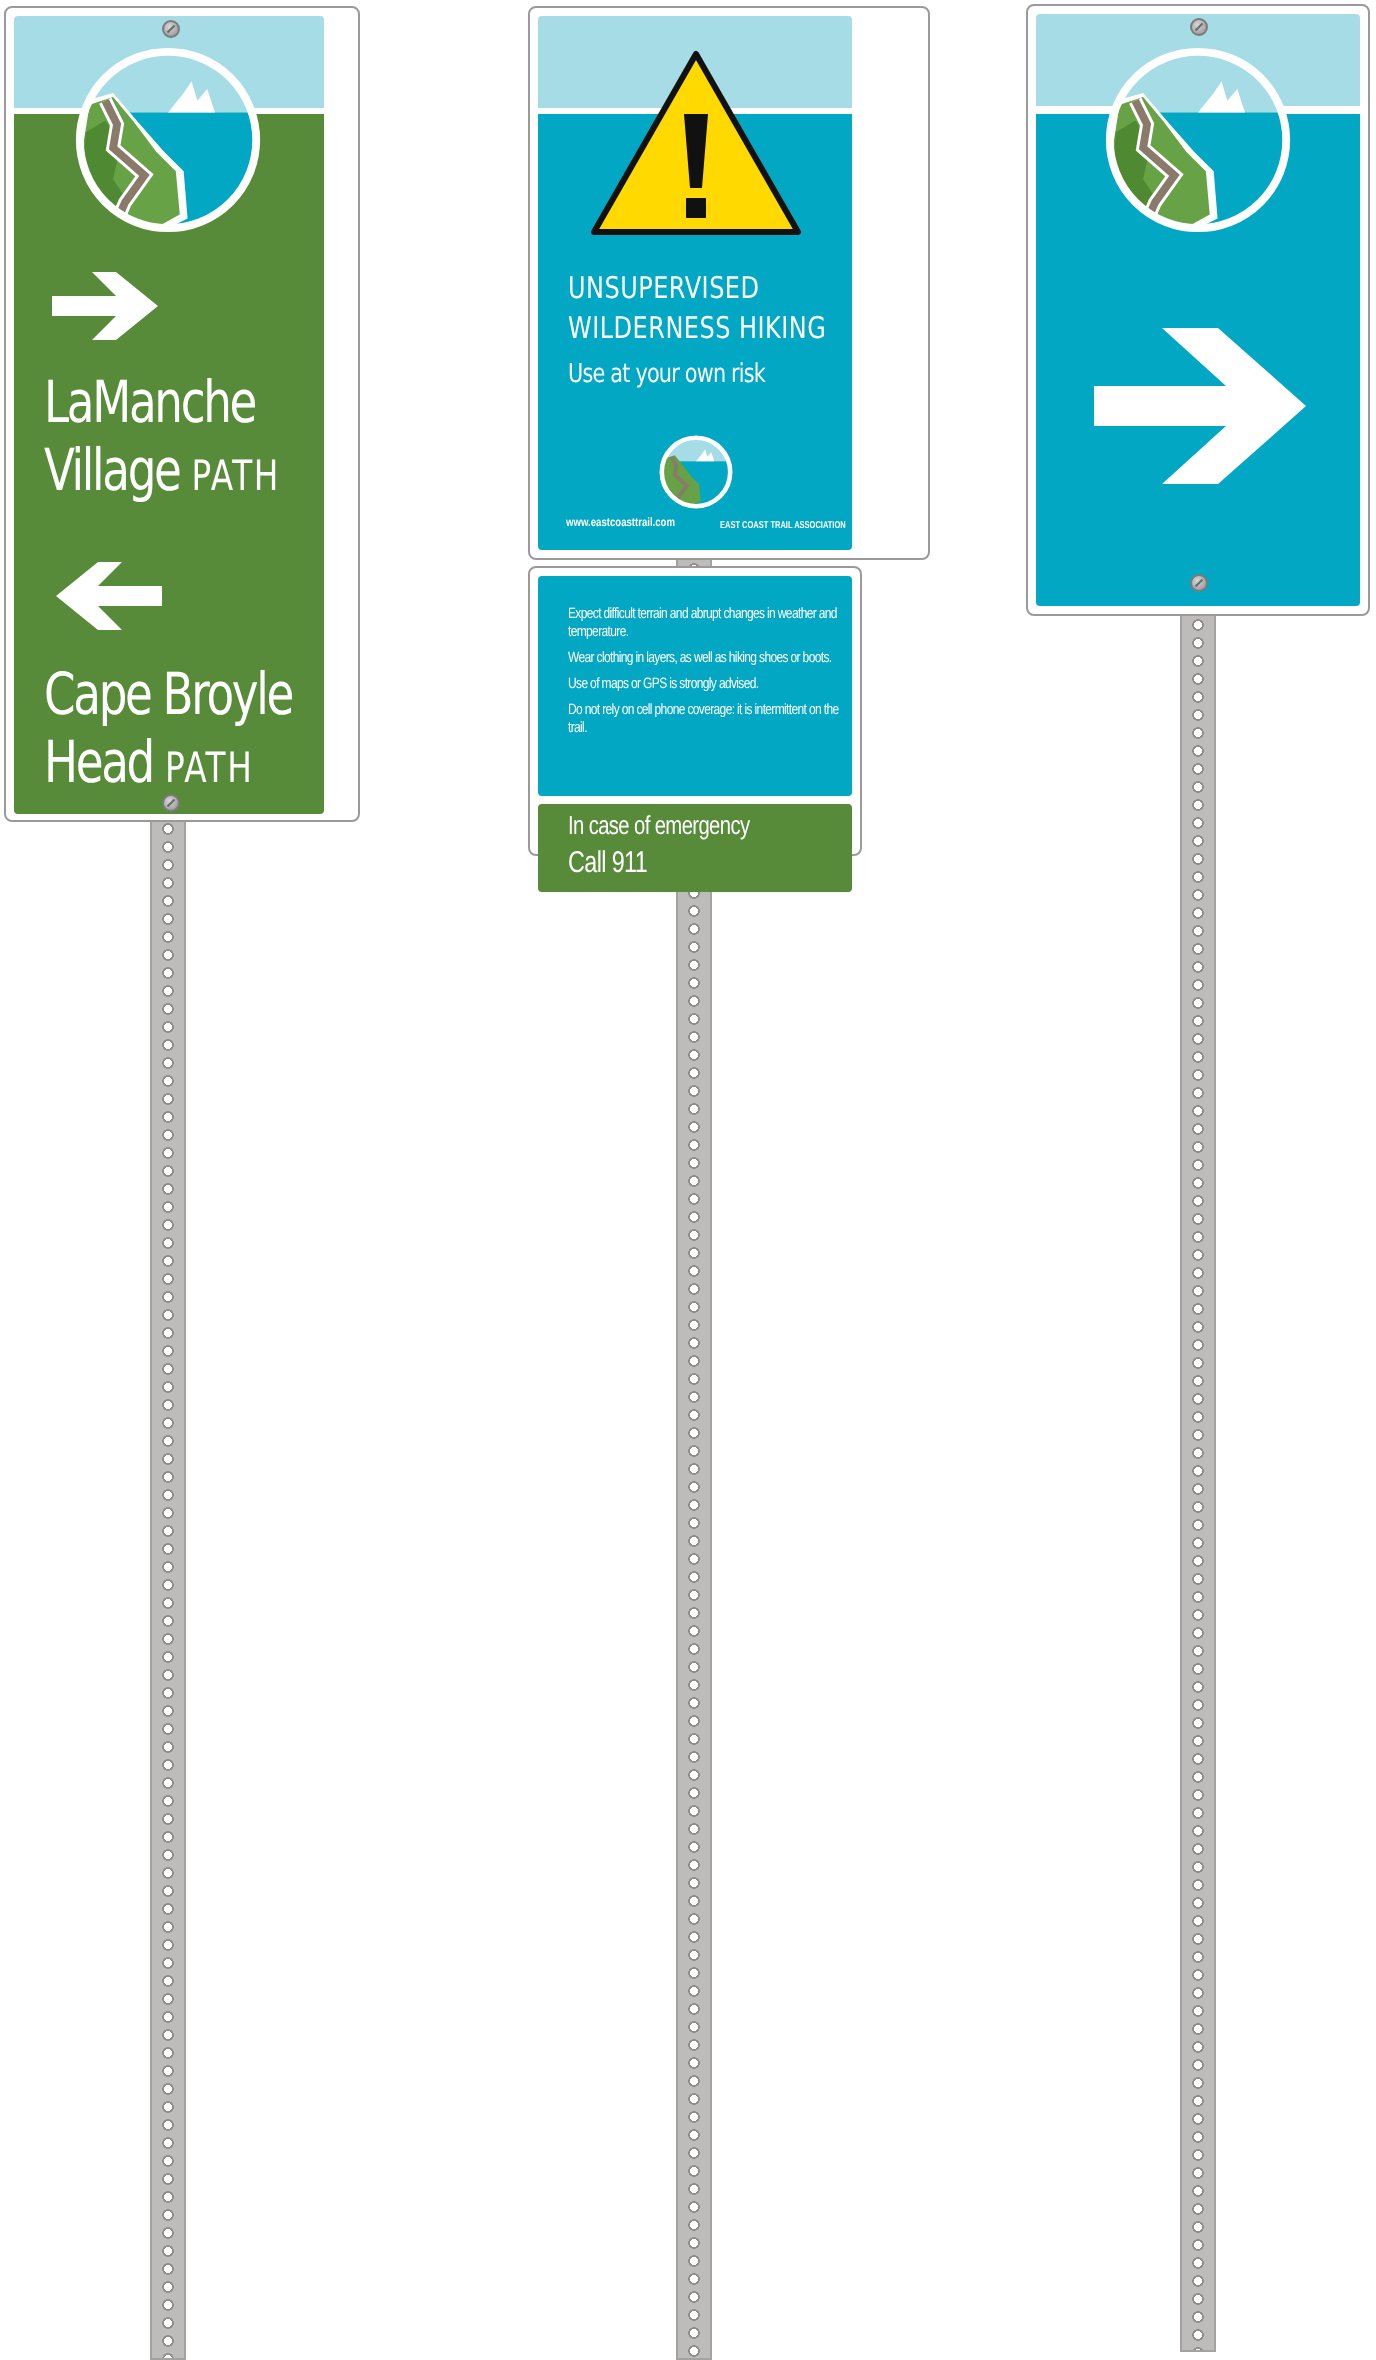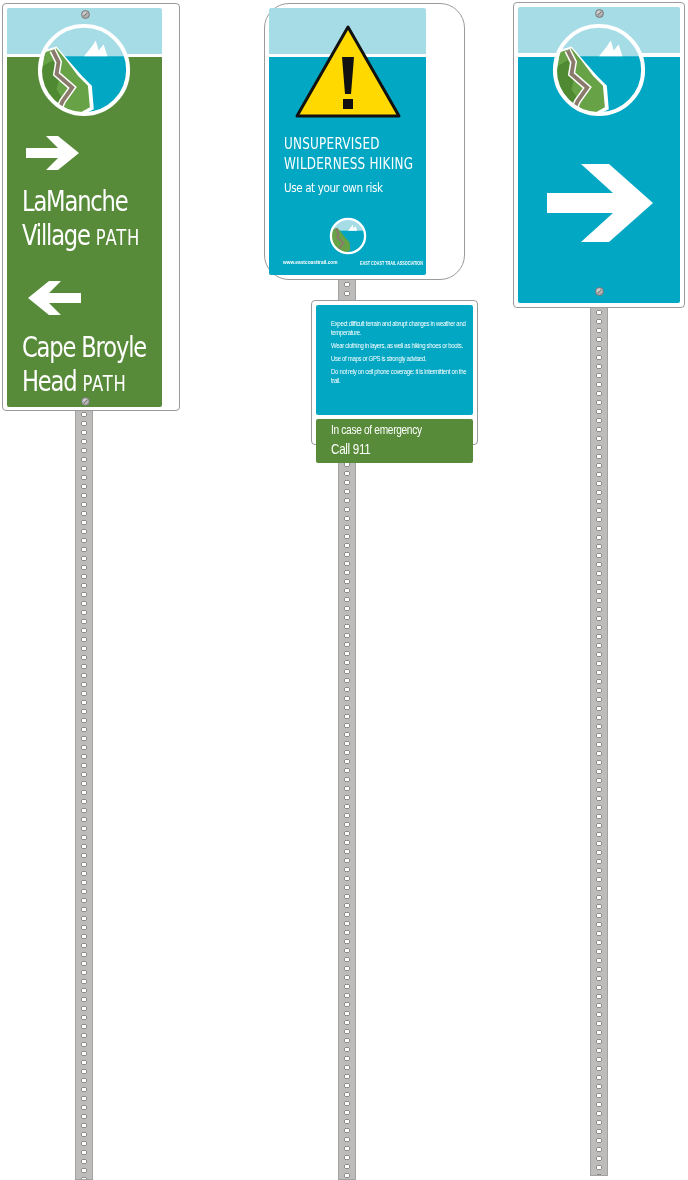--- a/index.html
+++ b/index.html
@@ -81,21 +81,21 @@
     <polygon points="55,13 23,13 35,1 23,1 2,18 23,35 35,35 23,23 55,23" fill="#ffffff"></polygon>
   </svg>
   <div class="txt place" style="left:19px; top:326px;">
     <div>Cape Broyle</div>
     <div><span>Head</span> <span class="small">PATH</span></div>
   </div>
 </div>
 
 <div class="post" style="left:338px; top:278px; height:902px;"></div>
 
-<div class="panel" style="left:264px; top:3px; width:201px; height:277px;border-radius:25px;">
+<div class="panel" style="left:264px; top:3px; width:201px; height:277px;">
   <div class="band-top" style="left:4px; top:4px; width:157px; height:46px;"></div>
   <div class="field teal" style="left:4px; top:53px; width:157px; height:218px;"></div>
 
   <svg style="position:absolute; left:29px; top:20px;" width="108" height="95" viewBox="0 0 108 95">
     <polygon points="54,3 105,92 3,92" fill="#ffd900" stroke="#111111" stroke-width="3" stroke-linejoin="round"></polygon>
     <polygon points="48,33 60,33 57,70 51,70" fill="#111111"></polygon>
     <rect x="49" y="75" width="10" height="10" fill="#111111"></rect>
   </svg>
 
   <div class="txt" style="left:19px; top:130px; font-family:'DejaVu Sans',sans-serif; font-size:15px; line-height:20px; letter-spacing:0.3px; transform:scaleX(0.8); transform-origin:left top;">
@@ -117,21 +117,21 @@
       <polygon points="10,32 22,28 32,40 44,56 54,66 56,88 38,98 12,92 4,70" fill="#67a246"></polygon>
       <polyline points="18,30 24,42 22,54 38,68 28,82 22,96" fill="none" stroke="#8a7a6b" stroke-width="5"></polyline>
     </g>
     <circle cx="50" cy="50" r="45" fill="none" stroke="#ffffff" stroke-width="6"></circle>
   </svg>
 
   <div class="txt" style="left:18px; top:255px; font-size:6px; font-weight:bold; transform:scaleX(0.8); transform-origin:left top;">www.eastcoasttrail.com</div>
   <div class="txt" style="left:95px; top:256px; font-size:5px; font-weight:bold; transform:scaleX(0.75); transform-origin:left top;">EAST COAST TRAIL ASSOCIATION</div>
 </div>
 
-<div class="panel" style="left:264px; top:300px; width:167px; height:145px;margin-left:47px;">
+<div class="panel" style="left:264px; top:283px; width:167px; height:145px;">
   <div class="field teal" style="left:4px; top:4px; width:157px; height:110px; border-radius:2px;"></div>
   <div class="txt" style="left:19px; top:18px; width:170px; white-space:normal; font-size:7.5px; line-height:9px; letter-spacing:-0.4px; transform:scaleX(0.8); transform-origin:left top;">
     <div style="margin-bottom:4px;">Expect difficult terrain and abrupt changes in weather and temperature.</div>
     <div style="margin-bottom:4px;">Wear clothing in layers, as well as hiking shoes or boots.</div>
     <div style="margin-bottom:4px;">Use of maps or GPS is strongly advised.</div>
     <div>Do not rely on cell phone coverage: it is intermittent on the trail.</div>
   </div>
   <div class="field green" style="left:4px; top:118px; width:157px; height:44px; border-radius:2px;"></div>
   <div class="txt" style="left:19px; top:121px; font-size:13px; letter-spacing:-0.4px; transform:scaleX(0.78); transform-origin:left top;">In case of emergency</div>
   <div class="txt" style="left:19px; top:139px; font-size:15px; letter-spacing:-0.4px; transform:scaleX(0.78); transform-origin:left top;">Call 911</div>

